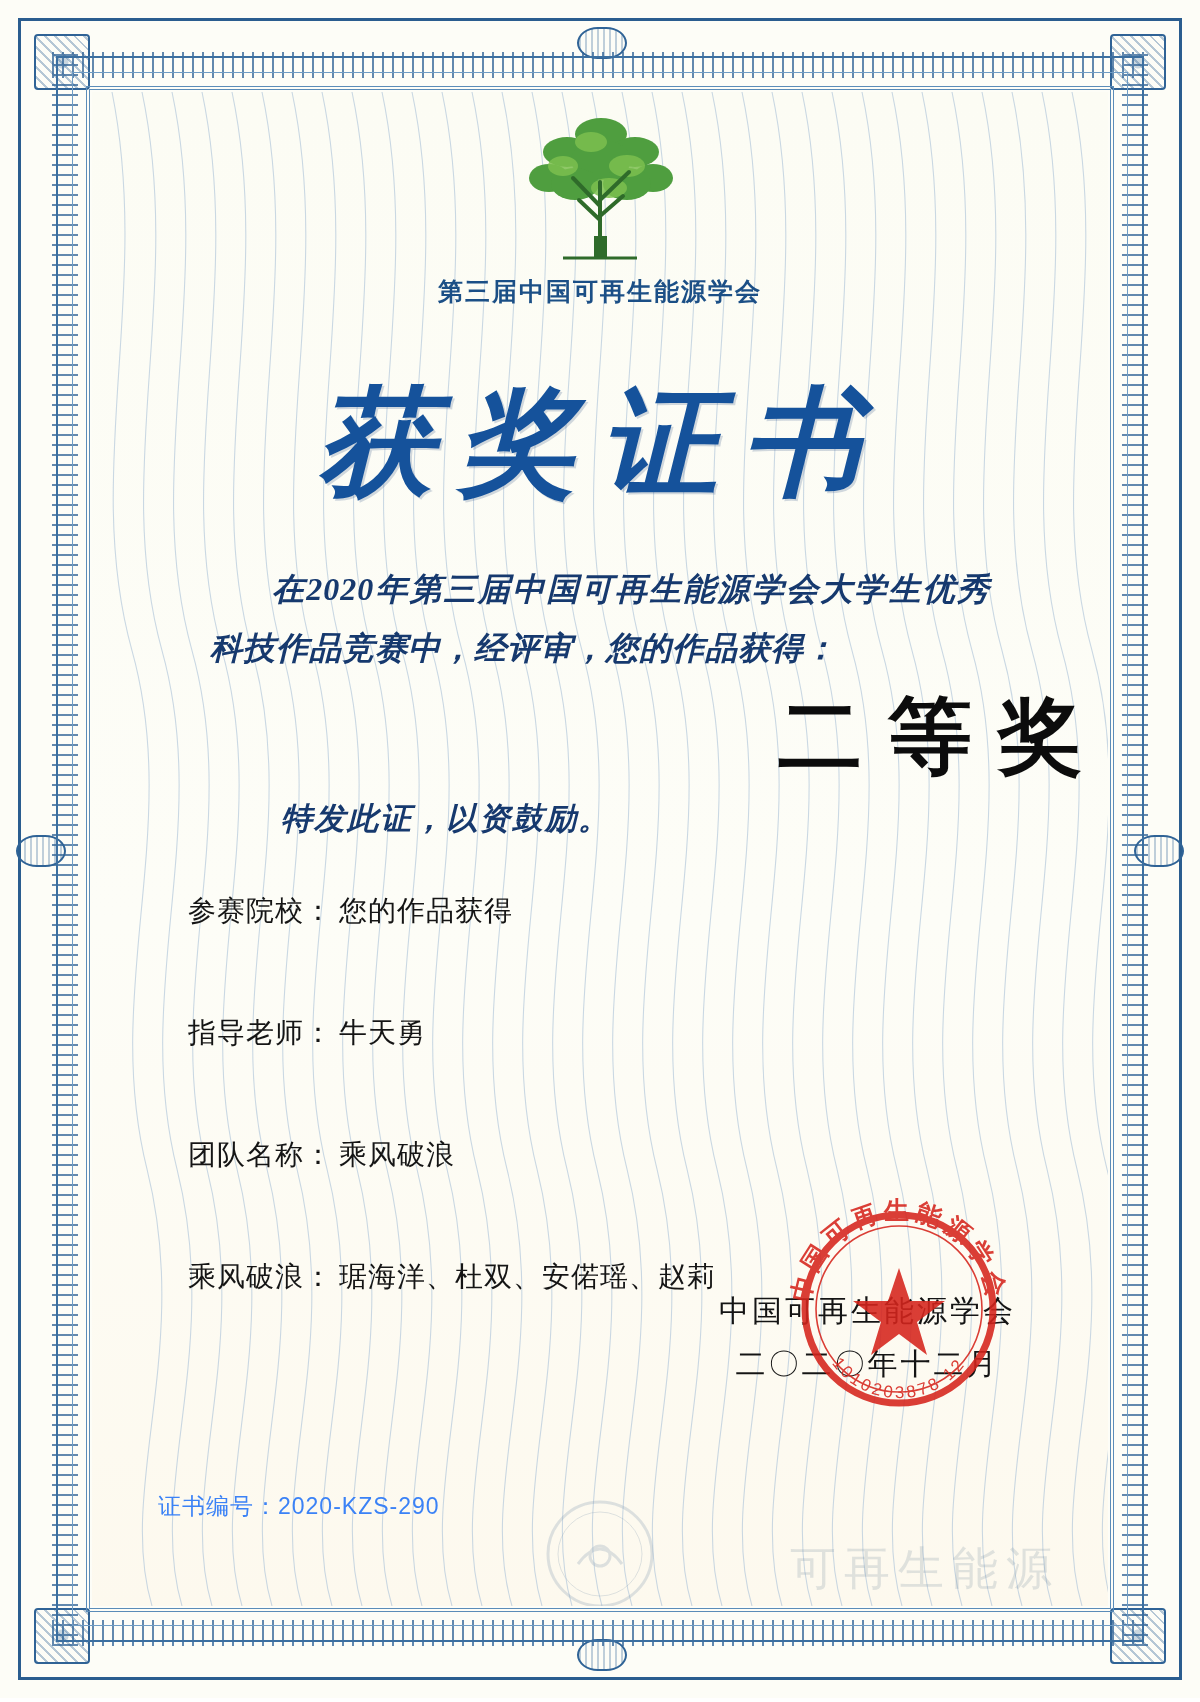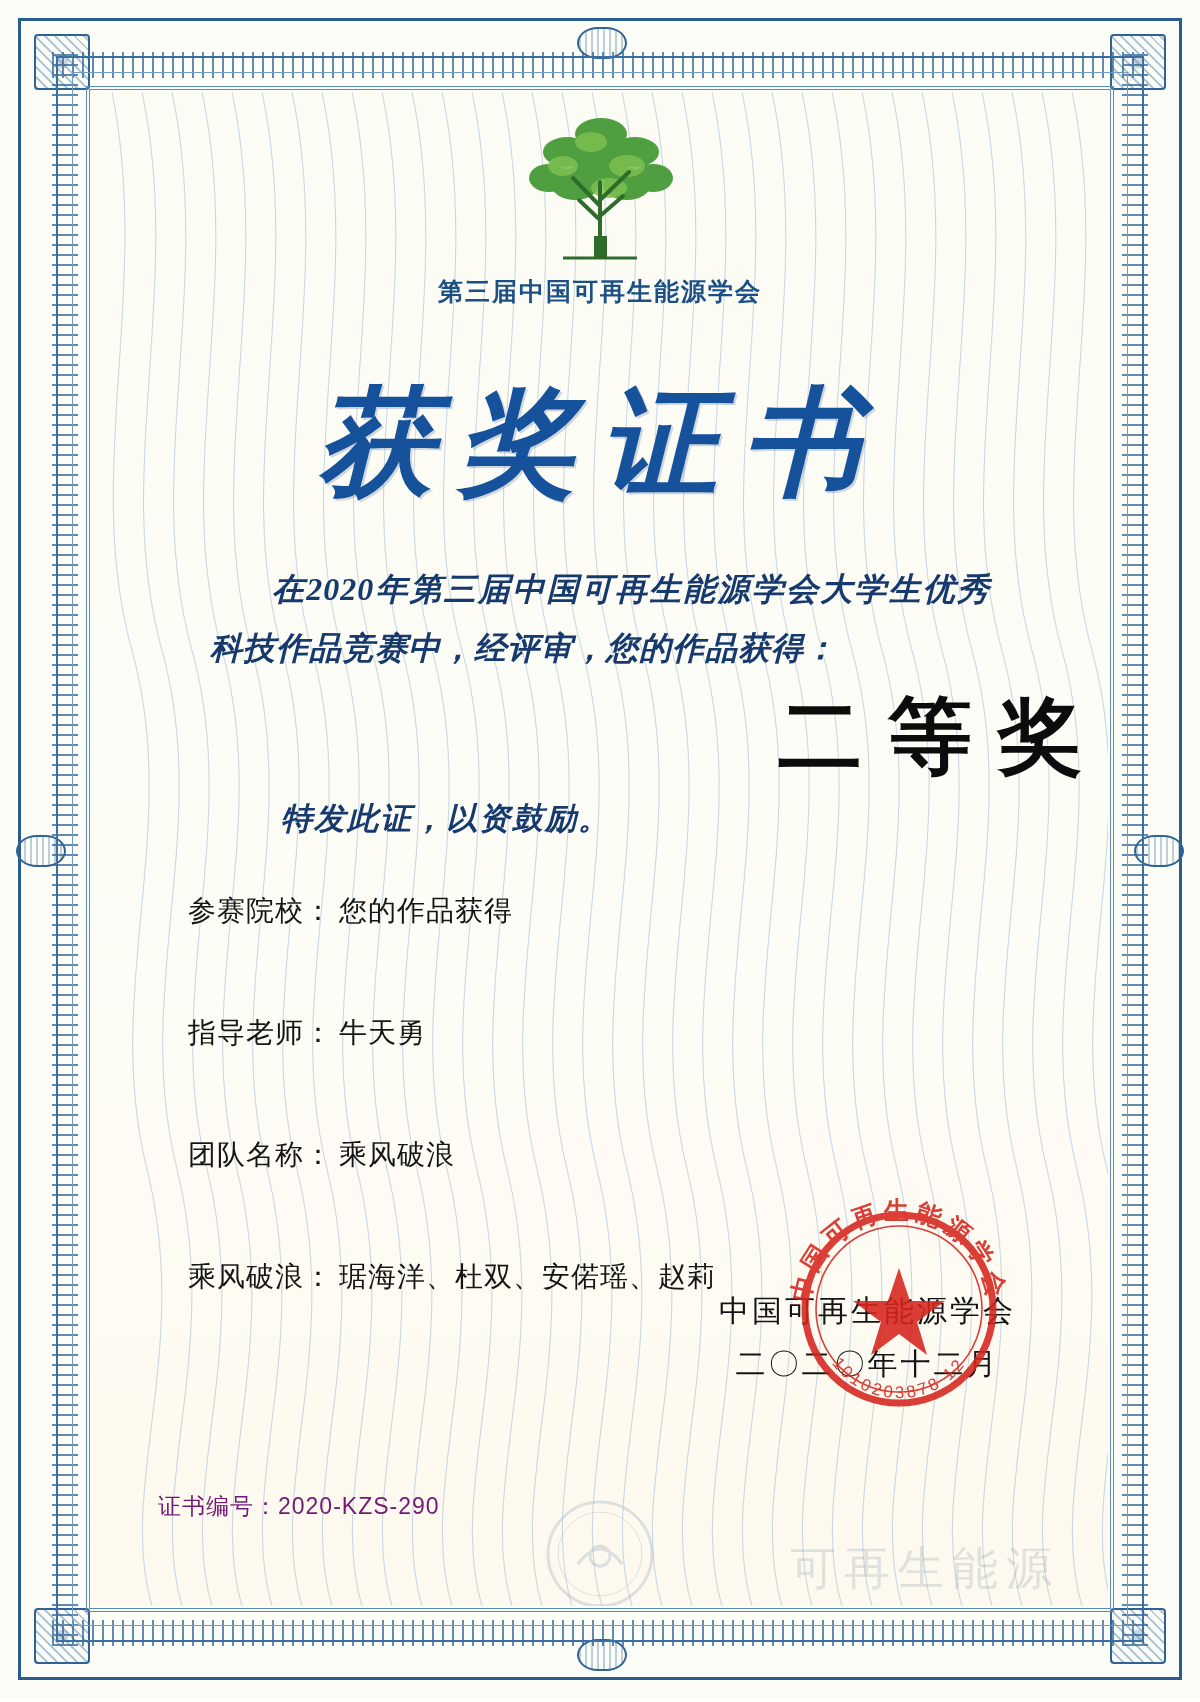--- a/index.html
+++ b/index.html
@@ -221,21 +221,21 @@
     pointer-events: none;
   }
   .seal svg { display: block; }
 
   .cert-no {
     position: absolute;
     left: 66px;
     bottom: 84px;
     font-family: "Liberation Sans", sans-serif;
     font-size: 23px;
-    color: #701a75;
+    color: #3b82f6;
     letter-spacing: 1px;
   }
 
   .bottom-watermark {
     position: absolute;
     left: 50%;
     margin-left: -60px;
     bottom: -8px;
     width: 120px;
     height: 120px;

